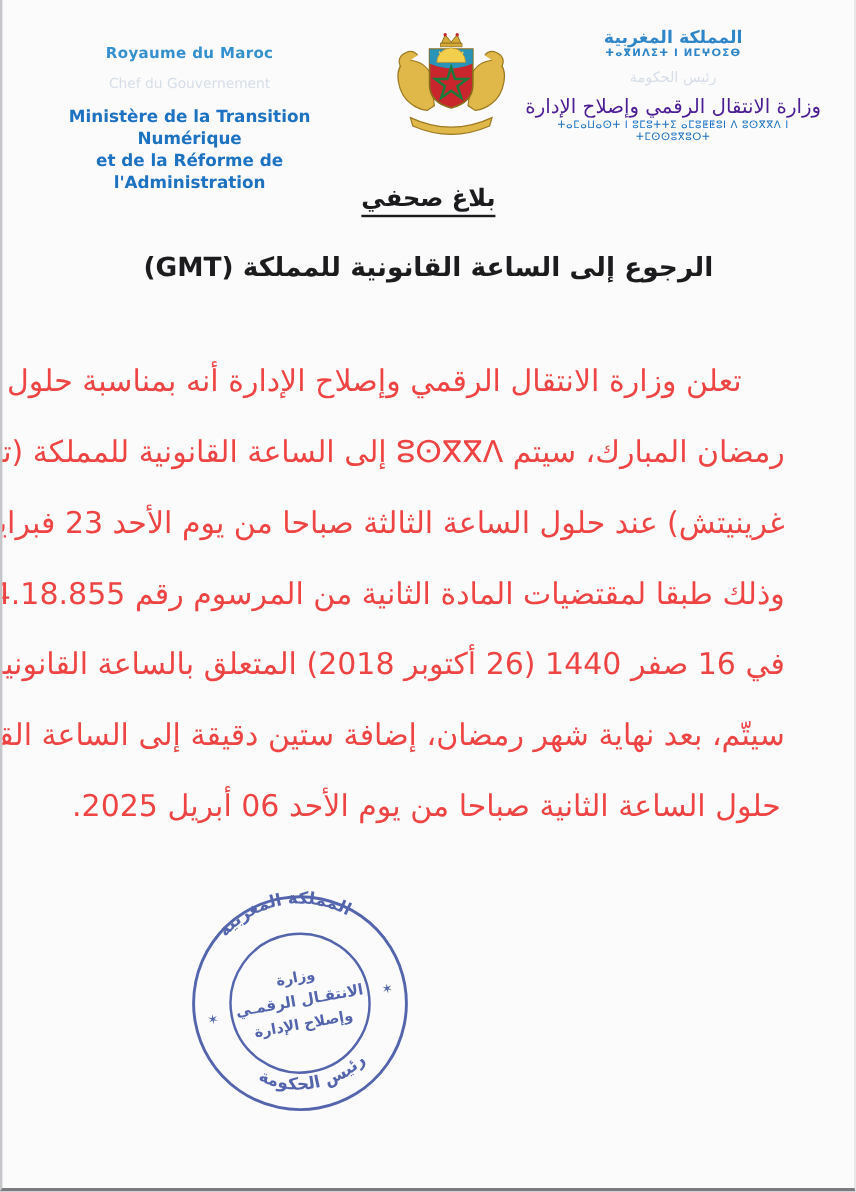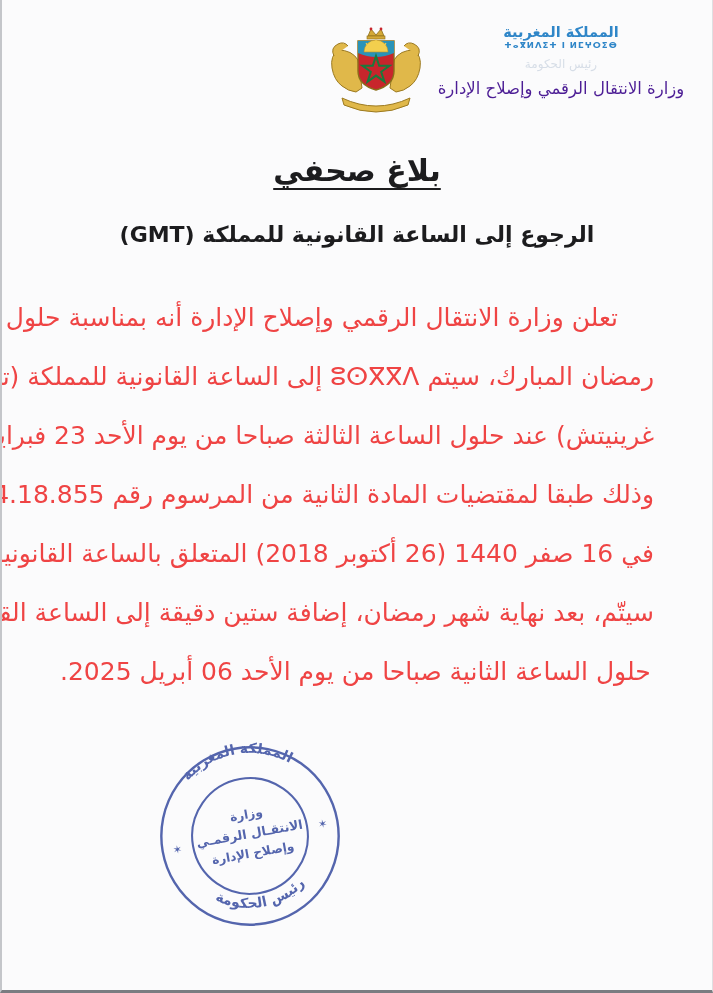--- a/index.html
+++ b/index.html
@@ -22,35 +22,43 @@
   .hdr-left .ministry{font-size:14px;font-weight:600;color:#1d72c2;line-height:1.3;margin-top:13px;}
   .hdr-right{position:absolute;right:26px;top:24px;width:250px;text-align:center;direction:rtl;}
   .hdr-right .realm-ar{font-size:14.5px;font-weight:bold;color:#2f86c8;}
   .hdr-right .tif{font-size:8.5px;color:#2f86c8;letter-spacing:1px;direction:ltr;font-weight:bold;}
   .hdr-right .faint-ar{font-size:12px;color:#b9c6d6;opacity:.55;margin-top:7px;}
   .hdr-right .ministry-ar{font-size:16.5px;font-weight:normal;color:#4c1d95;margin-top:8px;}
   .hdr-right .tif2{font-size:8.5px;color:#1d72c2;letter-spacing:.5px;margin-top:2px;direction:ltr;}
   .emblem{position:absolute;left:322px;top:26px;width:104px;height:96px;}
   
   .title-block{position:absolute;left:0;top:153px;width:100%;text-align:center;direction:rtl;color:#1c1c1e;}
-  .title-main{font-size:30px;font-weight:bold;text-decoration:underline;text-underline-offset:7px;text-decoration-thickness:2px;}
+  .title-main{font-size:20px;font-weight:bold;text-decoration:underline;text-underline-offset:7px;text-decoration-thickness:2px;}
   .title-sub{font-size:22px;font-weight:bold;margin-top:34px;}
   
   .body-text{position:absolute;left:58px;right:58px;top:288px;direction:rtl;color:#ef4444;font-size:25px;}
   .jline{line-height:59px;text-align:justify;text-align-last:justify;white-space:nowrap;}
   .rline{line-height:59px;text-align:left;}
   .indent{padding-right:36px;}
   
   .stamp{position:absolute;left:150px;top:738px;width:196px;height:196px;opacity:.88;}
 </style>
 </head>
 <body>
 
 <div class="page">
 
+  <div class="hdr-left">
+    <div class="realm">Royaume du Maroc</div>
+    <div class="faint">Chef du Gouvernement</div>
+    <div class="ministry">
+      <div>Ministère de la Transition Numérique</div>
+      <div>et de la Réforme de l'Administration</div>
+    </div>
+  </div>
 
   <svg class="emblem" viewBox="0 0 104 96" aria-hidden="true">
 
     <path d="M44,10 L47,3 L52,9 L57,3 L60,10 Z" fill="#d4a937" stroke="#8a6d1a" stroke-width="0.8"></path>
     <circle cx="47" cy="3" r="1.4" fill="#c8252c"></circle>
       <circle cx="57" cy="3" r="1.4" fill="#c8252c"></circle>
     <rect x="43" y="10" width="18" height="3" fill="#d4a937" stroke="#8a6d1a" stroke-width="0.6"></rect>
 
     <path d="M14,24 q-8,6 -6,18 q2,12 10,18 q6,5 14,6 l6,-4 l-4,-28 q-6,-10 -20,-10 z" fill="#e0b84a" stroke="#9c7a20" stroke-width="1"></path>
     <path d="M90,24 q8,6 6,18 q-2,12 -10,18 q-6,5 -14,6 l-6,-4 l4,-28 q6,-10 20,-10 z" fill="#e0b84a" stroke="#9c7a20" stroke-width="1"></path>
@@ -68,20 +76,21 @@
     <path d="M52,30 l3.2,9.8 h10.3 l-8.3,6 l3.2,9.8 l-8.4,-6 l-8.4,6 l3.2,-9.8 l-8.3,-6 h10.3 z" fill="none" stroke="#1a7a3c" stroke-width="2"></path>
 
     <path d="M18,72 q34,16 68,0 l-2,7 q-32,14 -64,0 z" fill="#e0b84a" stroke="#9c7a20" stroke-width="1"></path>
   </svg>
 
   <div class="hdr-right">
     <div class="realm-ar">المملكة المغربية</div>
     <div class="tif">ⵜⴰⴳⵍⴷⵉⵜ ⵏ ⵍⵎⵖⵔⵉⴱ</div>
     <div class="faint-ar">رئيس الحكومة</div>
     <div class="ministry-ar">وزارة الانتقال الرقمي وإصلاح الإدارة</div>
+    <div class="tif2">ⵜⴰⵎⴰⵡⴰⵙⵜ ⵏ ⵓⵎⵓⵜⵜⵉ ⴰⵎⵓⵟⵟⵓⵏ ⴷ ⵓⵙⴳⴳⴷ ⵏ ⵜⵎⵙⵙⵓⴳⵓⵔⵜ</div>
   </div>
 
   <div class="title-block">
     <div class="title-main">بلاغ صحفي</div>
     <div class="title-sub">الرجوع إلى الساعة القانونية للمملكة (GMT)</div>
   </div>
 
   <div class="body-text">
     <div class="jline indent">تعلن وزارة الانتقال الرقمي وإصلاح الإدارة أنه بمناسبة حلول شهر</div>
     <div class="jline">رمضان المبارك، سيتم ⵓⵙⴳⴳⴷ إلى الساعة القانونية للمملكة (توقيت</div>

